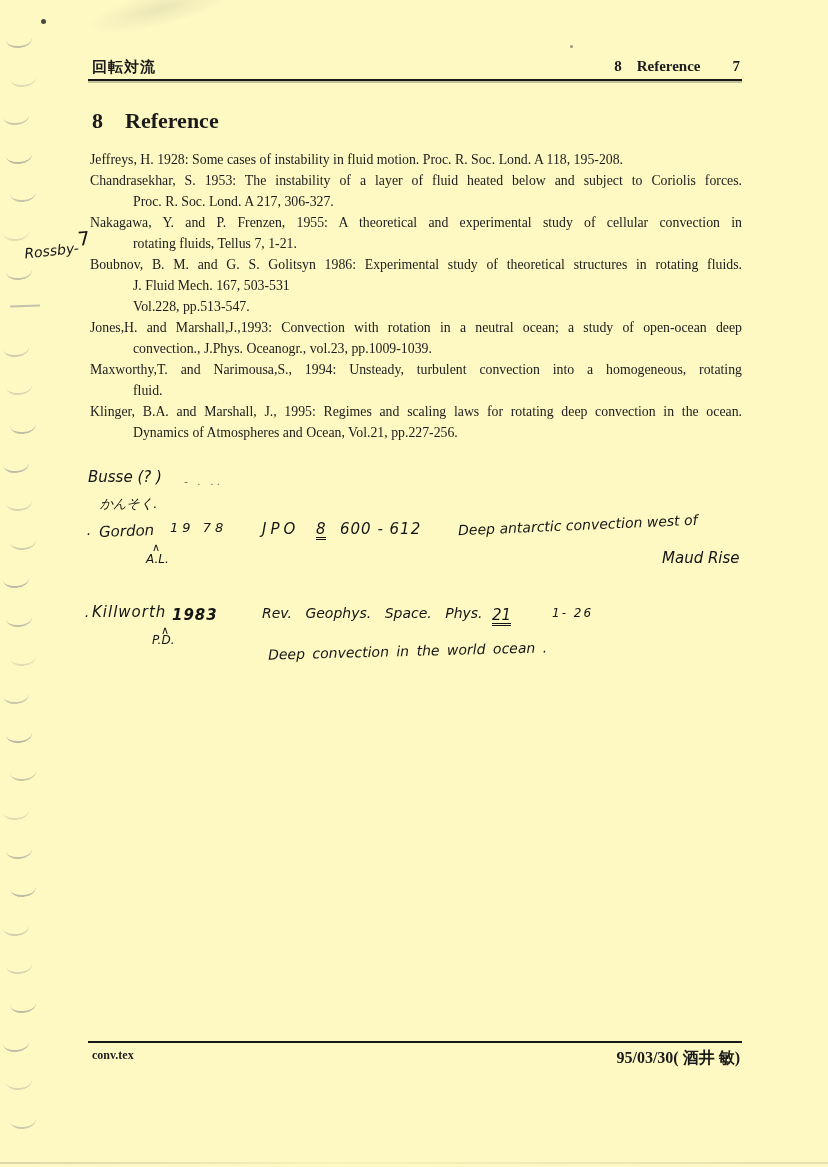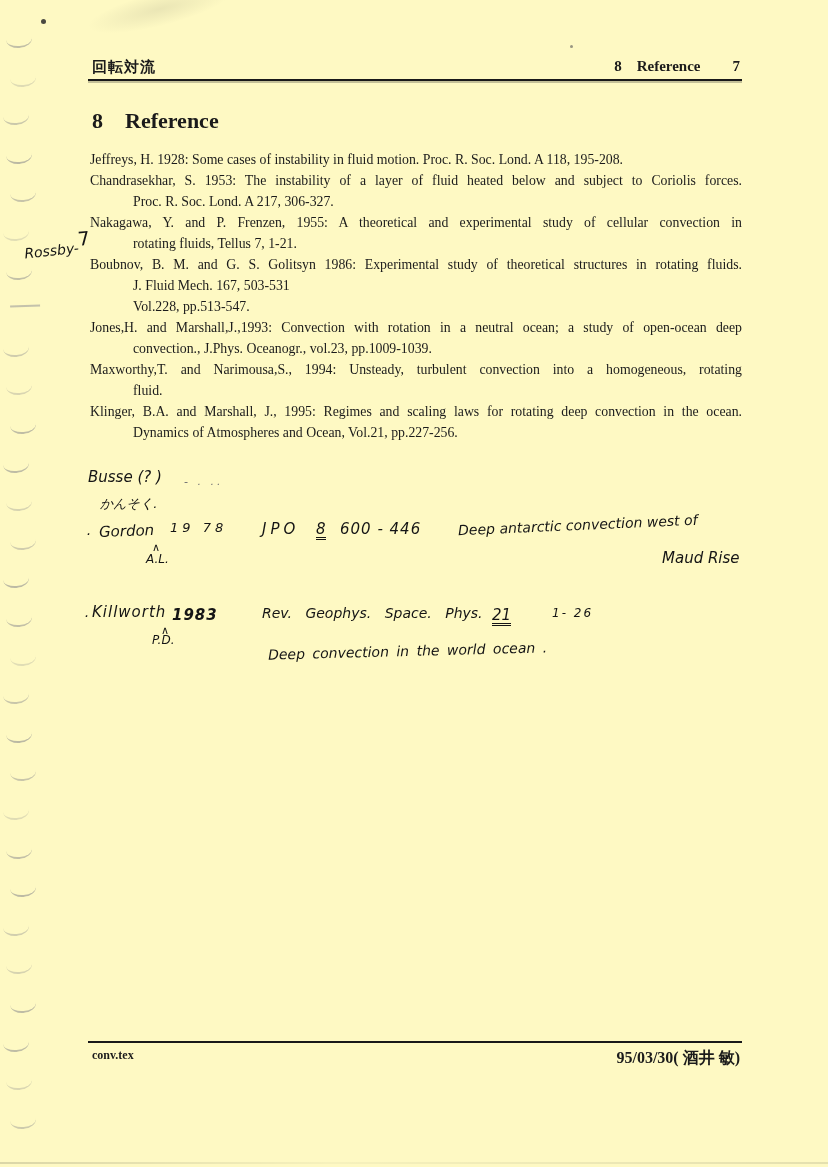--- a/index.html
+++ b/index.html
@@ -151,21 +151,21 @@
   <div class="hw busse-trail">- . ..</div>
   <div class="hw kana">かんそく.</div>
 
   <div class="hw g-bullet">·</div>
   <div class="hw g-name">Gordon</div>
   <div class="hw g-year">19 78</div>
   <div class="hw g-caret">∧</div>
   <div class="hw g-insert">A.L.</div>
   <div class="hw g-journal">JPO</div>
   <div class="hw g-vol"><span class="dblu">8</span></div>
-  <div class="hw g-pages">600 - 446</div>
+  <div class="hw g-pages">600 - 612</div>
   <div class="hw g-note1">Deep antarctic convection west of</div>
   <div class="hw g-note2">Maud Rise</div>
 
   <div class="hw k-bullet">·</div>
   <div class="hw k-name">Killworth</div>
   <div class="hw k-year">1983</div>
   <div class="hw k-caret">∧</div>
   <div class="hw k-insert">P.D.</div>
   <div class="hw k-journal">Rev. Geophys. Space. Phys.</div>
   <div class="hw k-vol"><span class="dblu">21</span></div>

